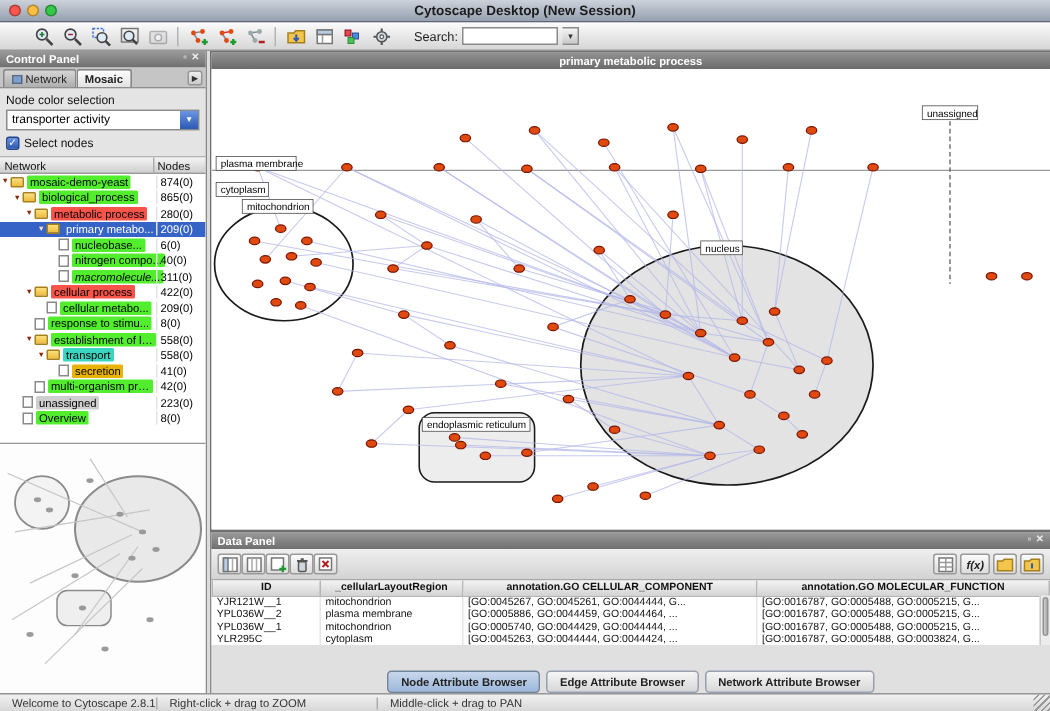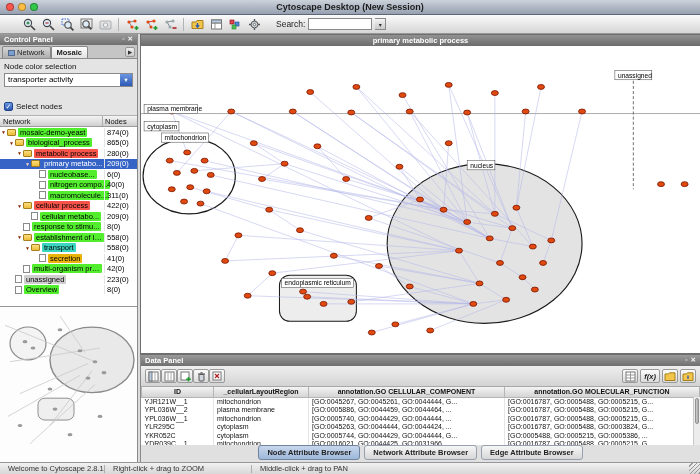--- a/index.html
+++ b/index.html
@@ -31,21 +31,21 @@
   .cp-tab{font-size:7.5px;padding:1px 5px;border:1px solid #868686;border-bottom:none;border-radius:2px 2px 0 0;background:linear-gradient(#d6d6d6,#aeaeae);display:flex;gap:2px;align-items:center;color:#222;white-space:nowrap}
   .cp-tab.active{background:linear-gradient(#fdfdfd,#e2e2e2);font-weight:bold}
   .tab-grid-ic{width:7px;height:6px;background:
     linear-gradient(#7aa0d0,#7aa0d0);border:1px solid #55688a}
   .tab-overflow{margin-left:auto;margin-bottom:1px;font-size:5.5px;color:#333;border:1px solid #979797;background:linear-gradient(#eee,#ccc);width:10px;height:10px;display:flex;align-items:center;justify-content:center;border-radius:2px}
   .mosaic-controls{padding:3px 4px 4px;border-bottom:1px solid #b2b2b2;flex:none;background:#e4e4e4}
   .mc-label{font-size:8px;color:#111;margin-bottom:2px}
   .mc-select{height:14px;border:1px solid #8a8a8a;background:#fff;display:flex;align-items:stretch;font-size:8px}
   .mc-select-text{flex:1;padding:1px 3px;white-space:nowrap;overflow:hidden}
   .mc-select-arrow{width:12px;background:linear-gradient(#6a95e2,#2c5ab4);color:#fff;font-size:5.5px;display:flex;align-items:center;justify-content:center}
-  .mc-check-row{display:flex;align-items:center;gap:3px;margin-top:15px}
+  .mc-check-row{display:flex;align-items:center;gap:3px;margin-top:4px}
   .checkbox{width:9px;height:9px;background:linear-gradient(#6a95e2,#2c5ab4);border:1px solid #23458e;border-radius:2px;color:#fff;font-size:7px;line-height:8px;text-align:center;flex:none}
   .mc-check-label{font-size:8px;color:#111}
   .tree-header{height:11px;display:flex;background:linear-gradient(#f4f4f4,#cfcfcf);border-bottom:1px solid #9a9a9a;flex:none}
   .th-network{flex:1;font-size:7.5px;padding:1px 3px;border-right:1px solid #adadad;color:#111}
   .th-nodes{width:34px;font-size:7.5px;padding:1px 2px;color:#111}
   .tree{background:#fff;overflow:hidden;flex:none;height:179px;position:relative}
   .tree-row{height:10.5px;display:flex;align-items:center;font-size:7.5px;white-space:nowrap;position:relative}
   .tree-row.selected{background:#3564c6;color:#fff}
   .tree-arrow{width:7px;font-size:5px;color:#8b2500;flex:none;text-align:center}
   .tree-row.selected .tree-arrow{color:#ffd9c8}
@@ -79,21 +79,21 @@
   .dp-toolbar{height:19px;display:flex;align-items:center;padding:10px 4px;gap:0;background:linear-gradient(#efefef,#d3d3d3);border-bottom:1px solid #a8a8a8;flex:none}
   .dp-btn{width:16px;height:14px;border:1px solid #9a9a9a;border-radius:2px;background:linear-gradient(#fbfbfb,#dcdcdc);display:flex;align-items:center;justify-content:center;flex:none}
   .dp-right{margin-left:auto;display:flex;gap:2px}
   .fx-btn{font-size:7.5px;font-style:italic;font-weight:bold;color:#222;width:auto;padding:0 3px}
   .dp-table-wrap{flex:1;background:#fff;overflow:hidden;position:relative}
   table{border-collapse:collapse;table-layout:fixed;width:100%}
   th{height:10px;font-size:7px;font-weight:bold;background:linear-gradient(#f3f3f3,#d4d4d4);border:1px solid #b5b5b5;border-top:none;overflow:hidden;white-space:nowrap;text-align:center;padding:0 2px;color:#111}
   td{height:8.5px;line-height:8.5px;font-size:7px;border-right:1px solid #e6e6e6;white-space:nowrap;overflow:hidden;padding:0 3px;color:#111}
   .vscroll{position:absolute;top:10px;right:0;width:7px;bottom:0;background:#ececec;border-left:1px solid #c9c9c9}
   .vthumb{position:absolute;top:1px;left:1px;right:1px;height:26px;background:linear-gradient(90deg,#cfcfcf,#a9a9a9);border:1px solid #939393;border-radius:3px}
-  .dp-tabs{height:17px;display:flex;align-items:flex-start;justify-content:center;gap:4px;background:#e0e0e0;flex:none}
+  .dp-tabs{height:32px;display:flex;align-items:flex-end;justify-content:center;gap:4px;background:#e0e0e0;flex:none}
   .dp-tab{font-size:7.5px;font-weight:bold;padding:2px 8px;border:1px solid #96a0ae;border-radius:3px;background:linear-gradient(#f6f6f6,#d7d7d7);color:#222;white-space:nowrap}
   .dp-tab.active{background:linear-gradient(#c8d7ec,#9db8da);border-color:#70839f}
 
   
   .statusbar{position:absolute;left:0;right:0;bottom:0;height:12px;background:linear-gradient(#f1f1f1,#d7d7d7);border-top:1px solid #979797;display:flex;align-items:center;font-size:7.5px;color:#333}
   .sb-welcome{width:104px;padding-left:8px;overflow:hidden;white-space:nowrap}
   .sb-zoom{width:146px;padding-left:8px;overflow:hidden;white-space:nowrap}
   .sb-pan{padding-left:8px;white-space:nowrap}
   .sb-sep{width:1px;height:8px;background:#adadad}
   .grip{margin-left:auto;width:11px;height:11px;background:
@@ -288,21 +288,21 @@
         </div>
         <div class="tree-row">
           <span class="tree-arrow" style="margin-left: 32px;"></span>
           <span class="tree-icon leaf-icon"></span>
           <span class="tree-label" style="background: rgb(82, 238, 46);">nitrogen compo...</span>
           <span class="tree-count">40(0)</span>
         </div>
         <div class="tree-row">
           <span class="tree-arrow" style="margin-left: 32px;"></span>
           <span class="tree-icon leaf-icon"></span>
-          <span class="tree-label" style="background: rgb(82, 238, 46);">macromolecule...</span>
+          <span class="tree-label" style="background: rgb(82, 238, 46); font-style: italic;">macromolecule...</span>
           <span class="tree-count">311(0)</span>
         </div>
         <div class="tree-row">
           <span class="tree-arrow" style="margin-left: 16px;">▼</span>
           <span class="tree-icon folder-icon"></span>
           <span class="tree-label" style="background: rgb(248, 84, 74);">cellular process</span>
           <span class="tree-count">422(0)</span>
         </div>
         <div class="tree-row">
           <span class="tree-arrow" style="margin-left: 24px;"></span>
@@ -690,22 +690,22 @@
               <td>[GO:0016787, GO:0005488, GO:0005215, G...</td>
             </tr>
           </tbody>
       </table>
       <div class="vscroll">
           <div class="vthumb"></div>
         </div>
     </div>
     <div class="dp-tabs">
       <span class="dp-tab active">Node Attribute Browser</span>
+      <span class="dp-tab">Edge Attribute Browser</span>
       <span class="dp-tab">Network Attribute Browser</span>
-      <span class="dp-tab">Edge Attribute Browser</span>
     </div>
   </div>
 
   <div class="statusbar">
     <span class="sb-welcome">Welcome to Cytoscape 2.8.1</span>
     <span class="sb-sep"></span>
     <span class="sb-zoom">Right-click + drag to ZOOM</span>
     <span class="sb-sep"></span>
     <span class="sb-pan">Middle-click + drag to PAN</span>
     <span class="grip"></span>

